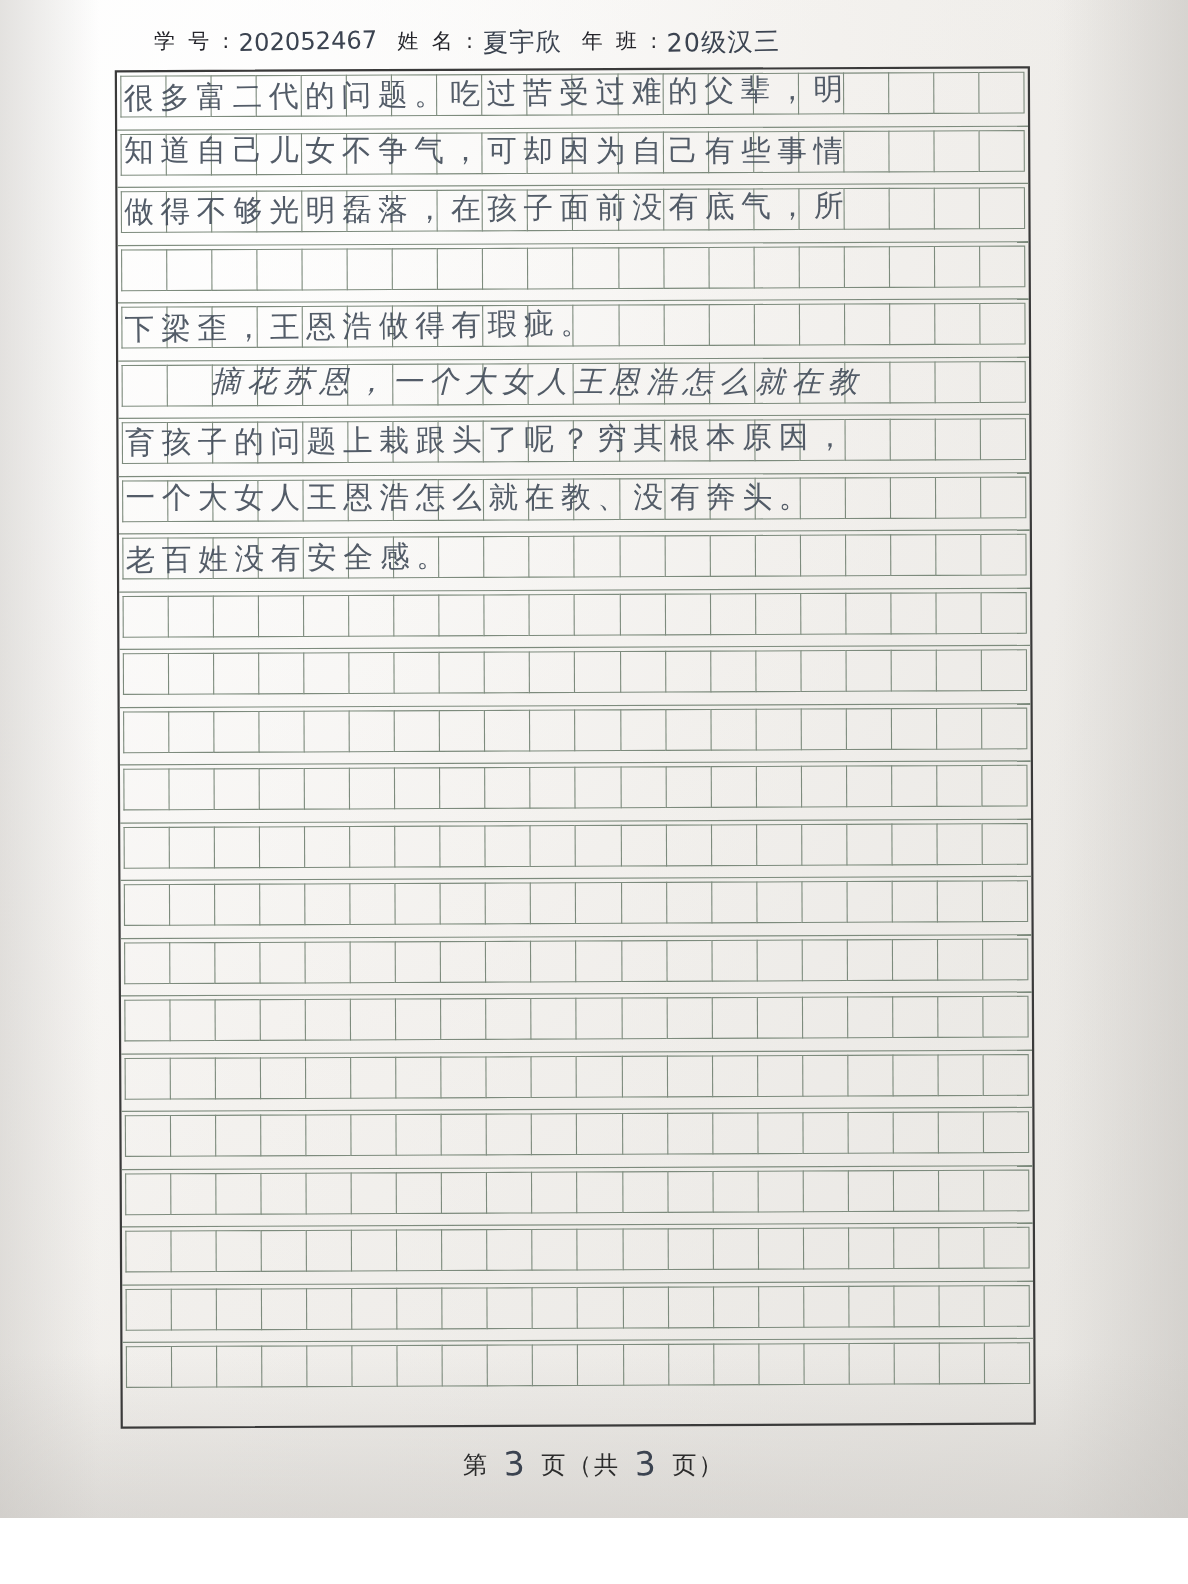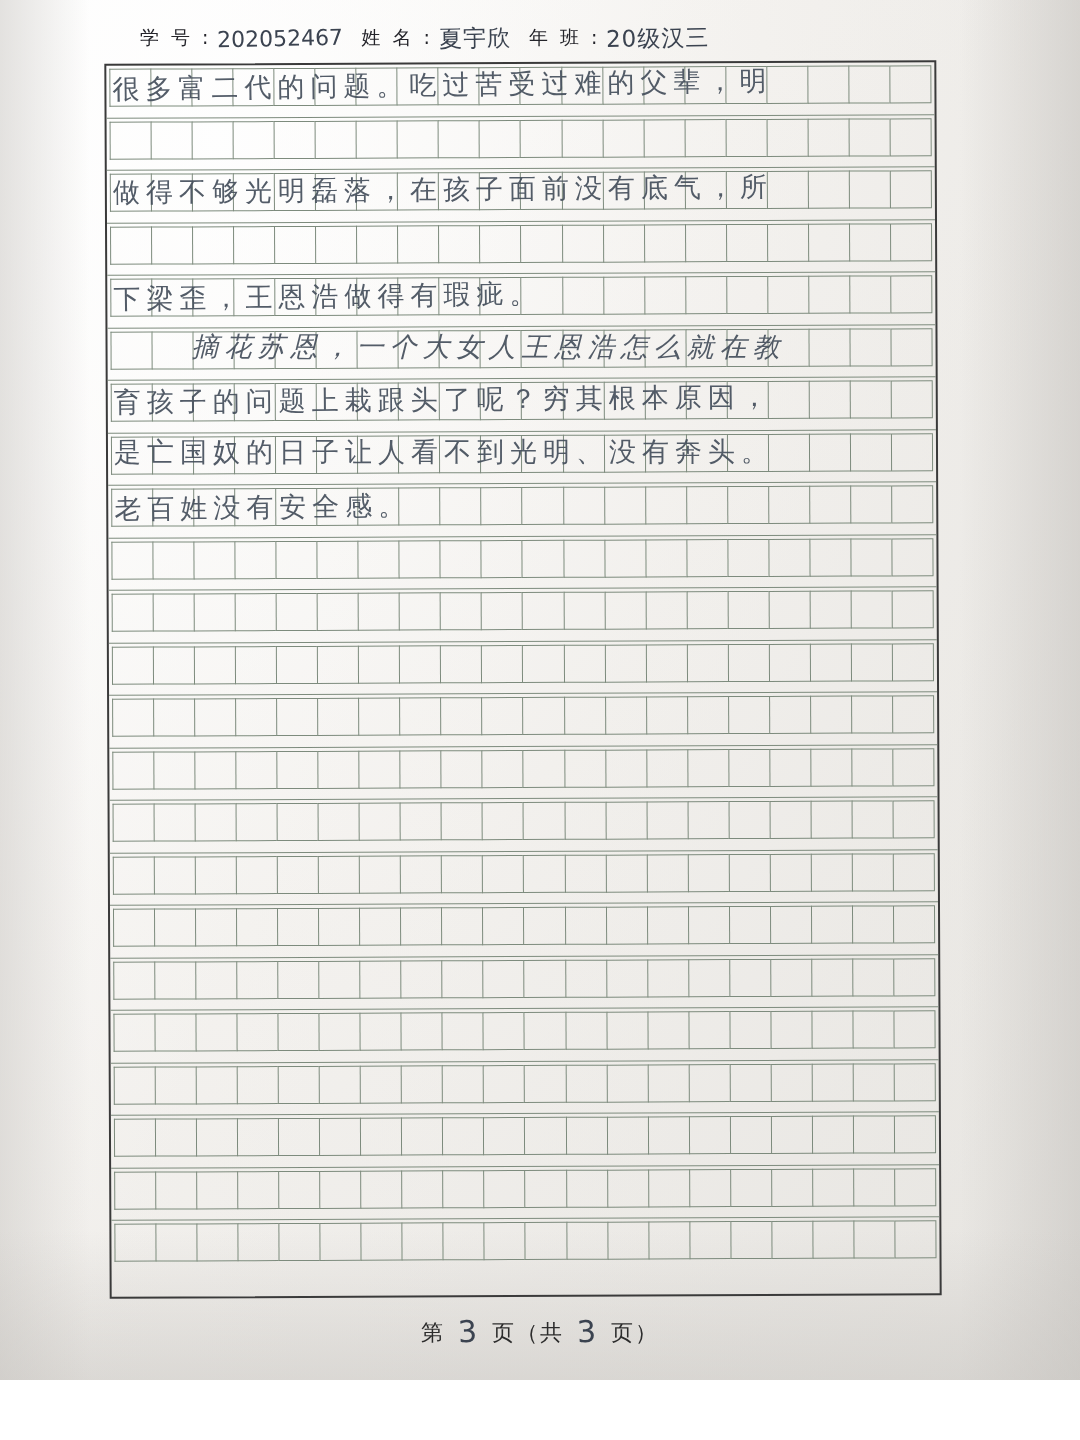--- a/index.html
+++ b/index.html
@@ -229,20 +229,21 @@
             <div class="cell"></div>
             <div class="cell"></div>
             <div class="cell"></div>
             <div class="cell"></div>
             <div class="cell"></div>
             <div class="cell"></div>
             <div class="cell"></div>
             <div class="cell"></div>
             <div class="cell"></div>
           </div>
+          <div class="hand-line">知道自己儿女不争气，可却因为自己有些事情</div>
         </div>
         <div class="row r2">
           <div class="cells">
             <div class="cell"></div>
             <div class="cell"></div>
             <div class="cell"></div>
             <div class="cell"></div>
             <div class="cell"></div>
             <div class="cell"></div>
             <div class="cell"></div>
@@ -377,21 +378,21 @@
             <div class="cell"></div>
             <div class="cell"></div>
             <div class="cell"></div>
             <div class="cell"></div>
             <div class="cell"></div>
             <div class="cell"></div>
             <div class="cell"></div>
             <div class="cell"></div>
             <div class="cell"></div>
           </div>
-          <div class="hand-line">是亡国奴的日子让人看不到光明、没有奔头。</div>
+          <div class="hand-line">一个大女人王恩浩怎么就在教、没有奔头。</div>
         </div>
         <div class="row r0">
           <div class="cells">
             <div class="cell"></div>
             <div class="cell"></div>
             <div class="cell"></div>
             <div class="cell"></div>
             <div class="cell"></div>
             <div class="cell"></div>
             <div class="cell"></div>

